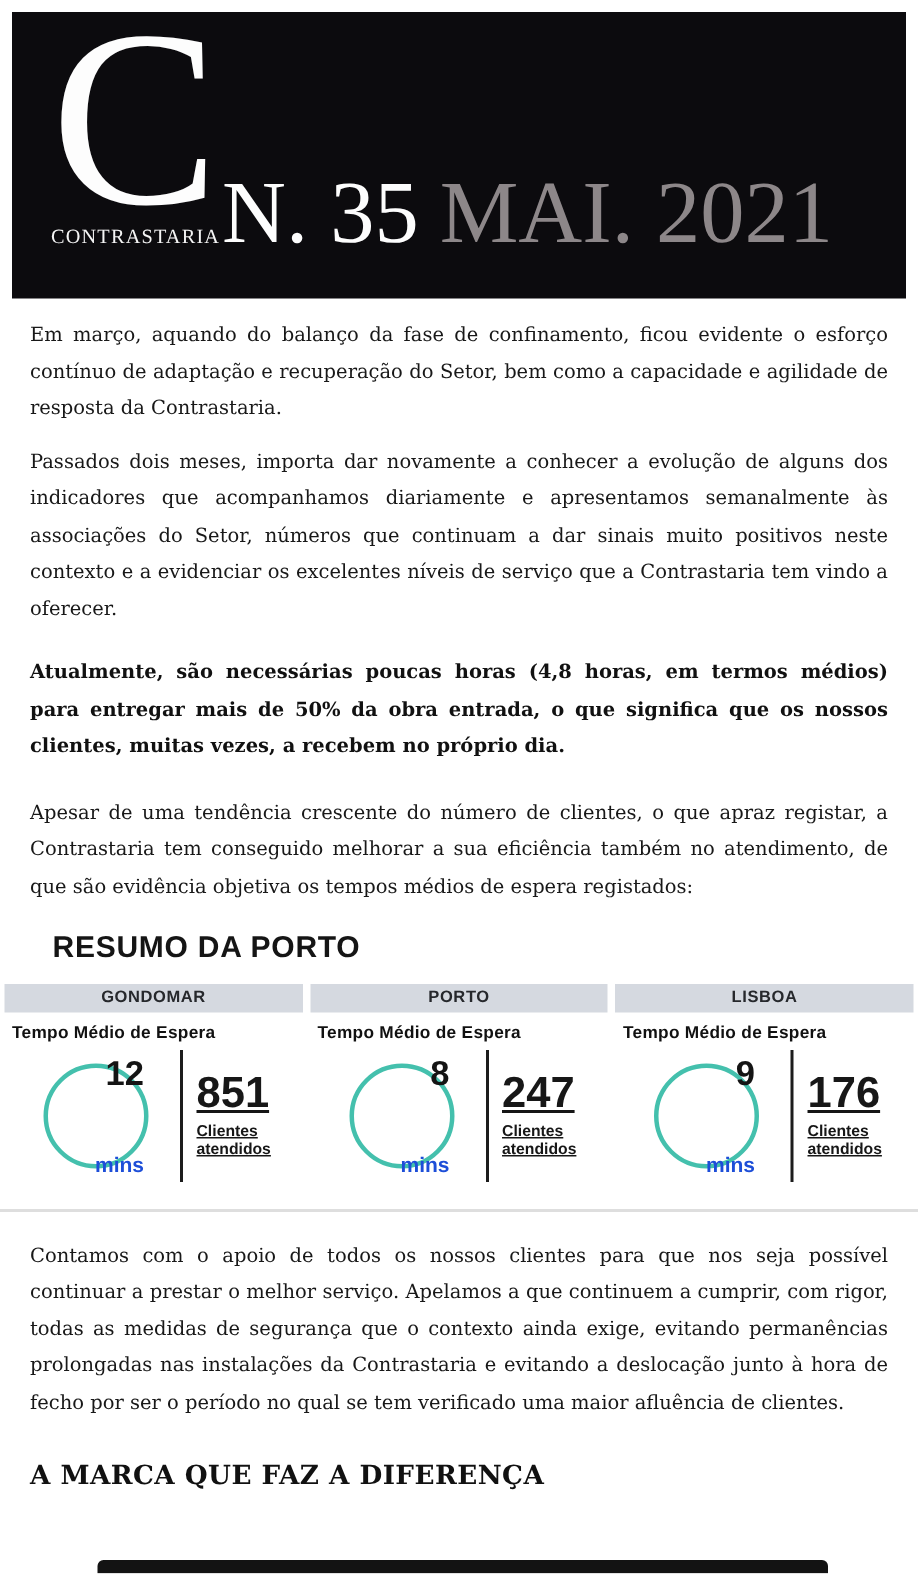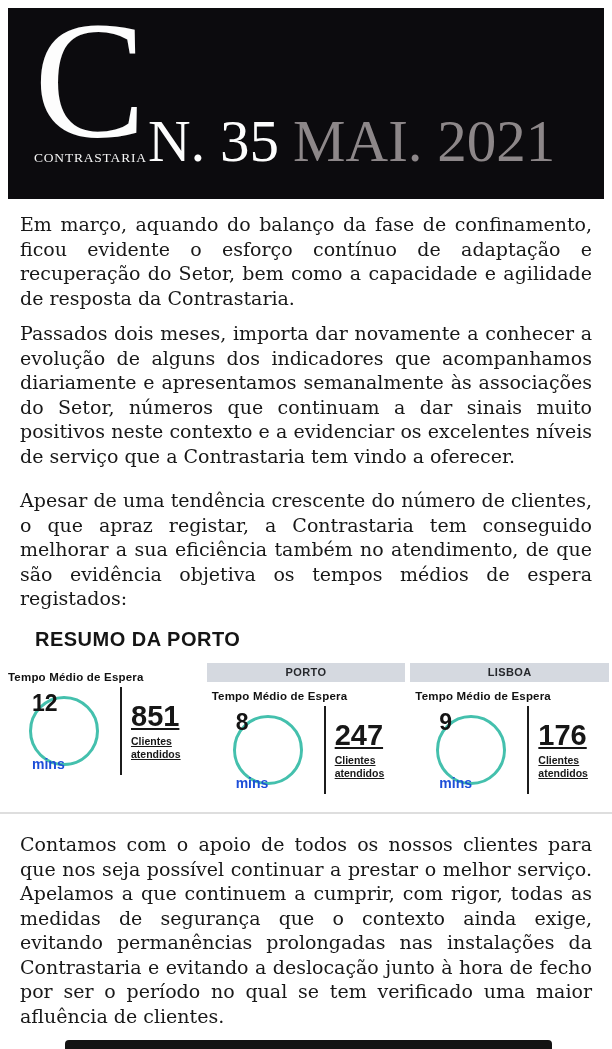--- a/index.html
+++ b/index.html
@@ -13,35 +13,35 @@
              letter-spacing:.8px;color:#f5f5f5;text-align:center;}
   .mast-title{position:absolute;left:137px;top:12px;font:400 63px/1 "Liberation Serif",serif;
               color:#fdfdfd;letter-spacing:1px;white-space:nowrap;}
   .mast-line2{position:absolute;left:140px;top:104px;font:400 59px/1 "Liberation Serif",serif;
               white-space:nowrap;}
   .issue{color:#fdfdfd;}
   .date{color:#8d8789;margin-left:14px;}
 
   
   .content{padding-top:212px;}
-  .p{margin:0 20px 11px 20px;text-align:justify;font-size:19px;line-height:24.5px;color:#181818;}
+  .p{margin:0 20px 11px 20px;text-align:justify;font-size:13px;line-height:24.5px;color:#181818;}
   .p.bold{font-weight:bold;color:#111;}
 
   
   .resumo-title{margin:16px 0 12px 35px;font:700 20px/1.2 "Liberation Sans",sans-serif;
                 color:#151515;letter-spacing:.5px;}
   .cols{display:flex;gap:5px;margin:0 3px;}
   .col{flex:1;min-width:0;}
   .city-bar{background:#d5d9e0;text-align:center;font:700 11px/1 "Liberation Sans",sans-serif;
             color:#26282c;padding:4px 0 4px 0;letter-spacing:.4px;}
   .wait-label{font:700 11.5px/1 "Liberation Sans",sans-serif;color:#111;
               padding:9px 0 0 5px;letter-spacing:.2px;}
   .stat-row{display:flex;align-items:center;height:96px;}
   .circle{flex:0 0 auto;width:64px;height:64px;border:3px solid #44c0ad;border-radius:50%;
-          margin-left:26px;display:flex;flex-direction:column;align-items:flex-start;justify-content:center;
+          margin-left:26px;display:flex;flex-direction:column;align-items:flex-end;justify-content:center;
           background:#fff;gap:40px;}
   .circle .num{font:700 23px/1 "Liberation Sans",sans-serif;color:#141414;}
   .circle .mins{font:700 14px/1 "Liberation Sans",sans-serif;color:#1d4ed8;margin-top:2px;}
   .vline{width:2px;height:88px;background:#1c1c1c;margin-left:21px;flex:0 0 auto;}
   .clients{margin-left:9px;min-width:0;text-decoration:underline;}
   .clients-num{font:700 29px/1 "Liberation Sans",sans-serif;color:#171717;}
   .clients-label{font:700 10.5px/1.15 "Liberation Sans",sans-serif;color:#171717;margin-top:4px;}
 
   .divider{border:none;border-top:2px solid #dedede;margin:14px 0 18px 0;}
 
@@ -60,28 +60,30 @@
     <div class="logo-c">C</div>
     <div class="logo-name">CONTRASTARIA</div>
     <div class="mast-line2">
       <span class="issue">N. 35</span><span class="date">MAI. 2021</span>
     </div>
   </header>
 
   <main class="content">
     <p class="p">Em março, aquando do balanço da fase de confinamento, ficou evidente o esforço contínuo de adaptação e recuperação do Setor, bem como a capacidade e agilidade de resposta da Contrastaria.</p>
     <p class="p">Passados dois meses, importa dar novamente a conhecer a evolução de alguns dos indicadores que acompanhamos diariamente e apresentamos semanalmente às associações do Setor, números que continuam a dar sinais muito positivos neste contexto e a evidenciar os excelentes níveis de serviço que a Contrastaria tem vindo a oferecer.</p>
+    <p class="p bold" style="margin-top:18px;">Atualmente, são necessárias poucas horas (4,8 horas, em termos médios) para entregar mais de 50% da obra entrada, o que significa que os nossos clientes, muitas vezes, a recebem no próprio dia.</p>
     <p class="p" style="margin-top:20px;">Apesar de uma tendência crescente do número de clientes, o que apraz registar, a Contrastaria tem conseguido melhorar a sua eficiência também no atendimento, de que são evidência objetiva os tempos médios de espera registados:</p>
 
     <section>
       <h2 class="resumo-title">RESUMO DA PORTO</h2>
 
       <div class="cols">
 
         <div class="col">
+          <div class="city-bar">GONDOMAR</div>
           <div class="wait-label">Tempo Médio de Espera</div>
           <div class="stat-row">
             <div class="circle">
               <span class="num">12</span>
               <span class="mins">mins</span>
             </div>
             <div class="vline"></div>
             <div class="clients">
               <div class="clients-num">851</div>
               <div class="clients-label">Clientes atendidos</div>

